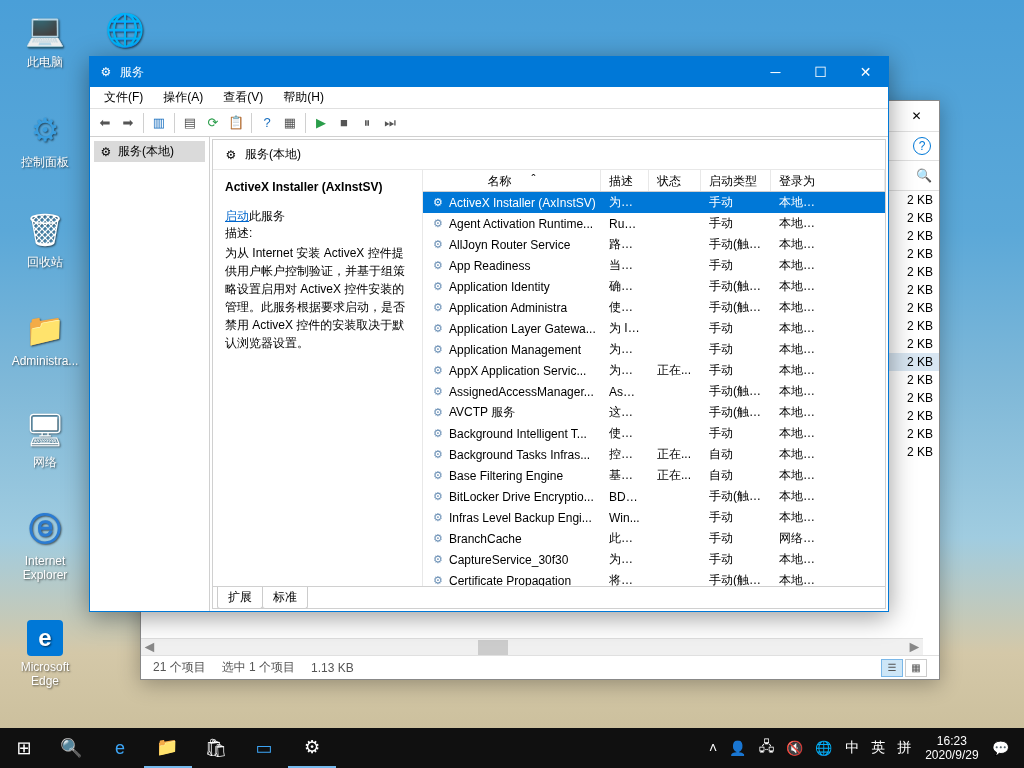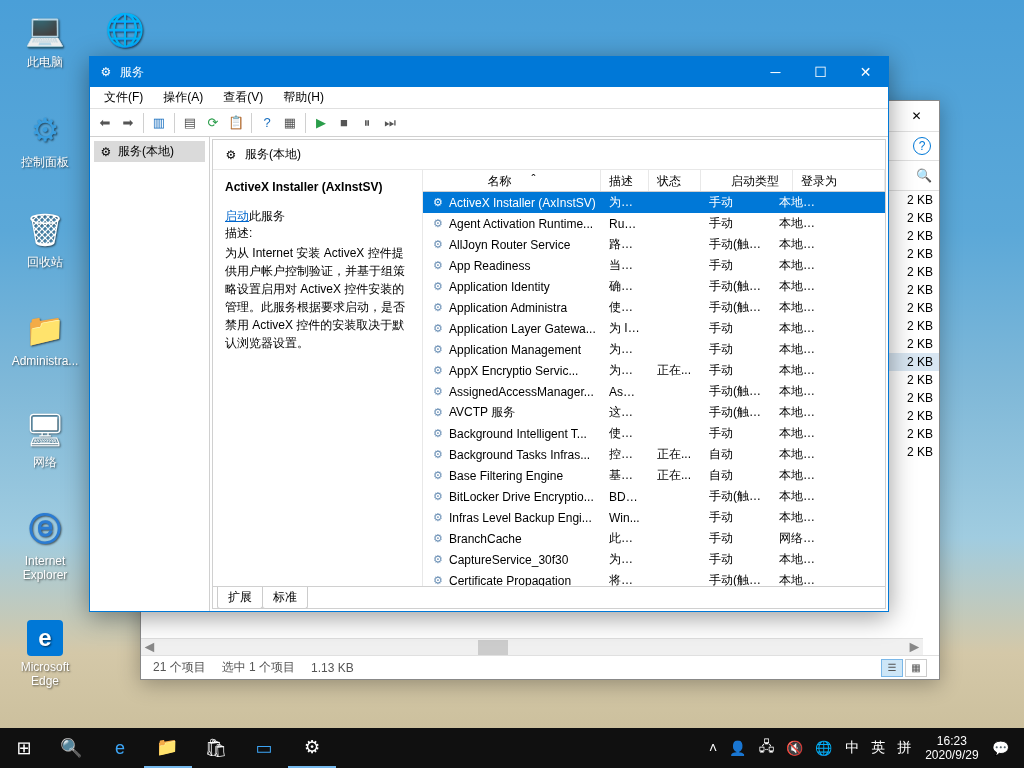--- a/index.html
+++ b/index.html
@@ -52,21 +52,21 @@
 .svc-detail .svc-action { }
 .svc-detail .svc-action a { color: #0066cc; text-decoration: underline; cursor: pointer; }
 .svc-detail .svc-desc-label { margin-bottom: 2px; }
 .svc-detail .svc-desc { line-height: 1.5; }
 .svc-list { flex: 1; display: flex; flex-direction: column; min-width: 0; overflow: hidden; }
 .svc-columns { display: flex; height: 22px; border-bottom: 1px solid #d0d0d0; font-size: 12px; background: #fff; }
 .svc-col { padding: 3px 8px; border-right: 1px solid #e8e8e8; display: flex; align-items: flex-start; white-space: nowrap; }
 .col-name { width: 178px; justify-content:center; gap:20px; }
 .col-desc { width: 48px; }
 .col-status { width: 52px; }
-.col-startup { width: 70px; margin-left: 22px; }
+.col-startup { width: 70px; }
 .col-logon { width: 60px; flex:1; }
 .svc-rows { flex: 1; overflow-y: auto; font-size: 12px; }
 .svc-row { display: flex; height: 21px; align-items: center; cursor: pointer; white-space: nowrap; }
 .svc-row.selected { background: #0078d7; color: #fff; }
 .svc-row .cell { padding: 0 8px; overflow: hidden; text-overflow: ellipsis; }
 .svc-row .c-name { width: 178px; display: flex; align-items: center; gap: 4px; }
 .gear-ico { width:14px; height:14px; flex-shrink:0; display:flex; align-items:center; justify-content:center; font-size:11px; color:#6a8fb5; }
 .svc-row.selected .gear-ico { color: #fff; }
 .svc-row .c-desc { width: 48px; }
 .svc-row .c-status { width: 52px; }
@@ -300,21 +300,21 @@
                   <span>Application Management</span>
                 </div>
                 <div class="cell c-desc">为通...</div>
                 <div class="cell c-status"></div>
                 <div class="cell c-startup">手动</div>
                 <div class="cell c-logon">本地系统</div>
               </div>
               <div class="svc-row">
                 <div class="cell c-name">
                   <span class="gear-ico">⚙</span>
-                  <span>AppX Encryptio Servic...</span>
+                  <span>AppX Application Servic...</span>
                 </div>
                 <div class="cell c-desc">为部...</div>
                 <div class="cell c-status">正在...</div>
                 <div class="cell c-startup">手动</div>
                 <div class="cell c-logon">本地系统</div>
               </div>
               <div class="svc-row">
                 <div class="cell c-name">
                   <span class="gear-ico">⚙</span>
                   <span>AssignedAccessManager...</span>

